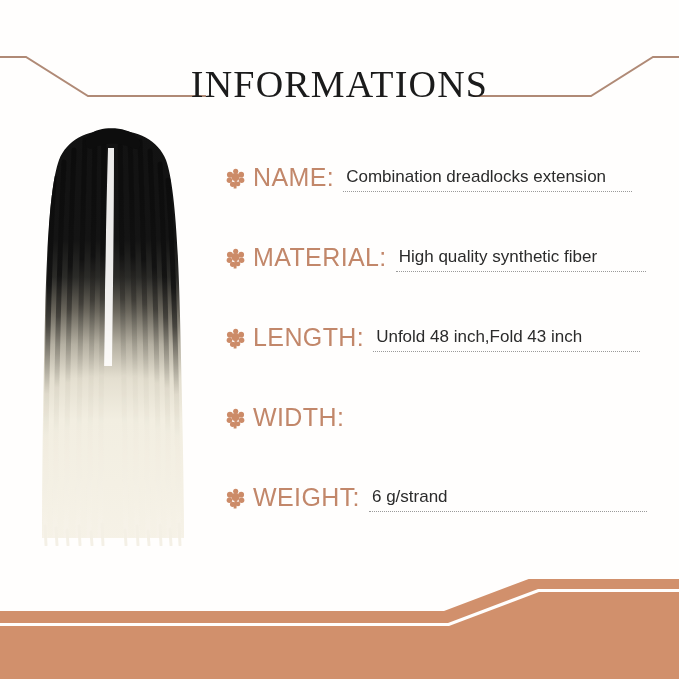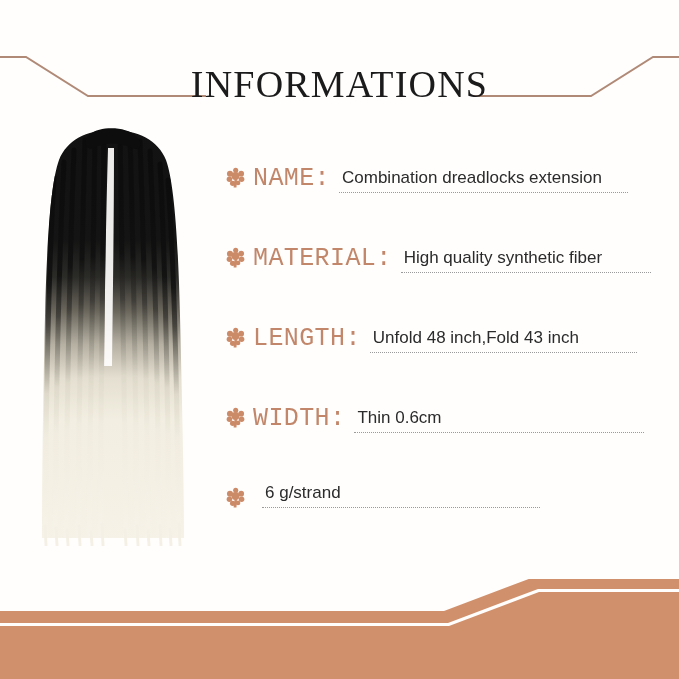--- a/index.html
+++ b/index.html
@@ -70,21 +70,21 @@
   .flower {
     display: inline-block;
     width: 19px;
     height: 22px;
     margin-right: 8px;
     flex: 0 0 auto;
     position: relative;
     top: 4px;
   }
   .spec-label {
-    font-family: Liberation Mono, monospace;
+    font-family: Liberation Sans, sans-serif;
     font-size: 25px;
     color: #c2876a;
     letter-spacing: 0.4px;
   }
   .spec-value-wrap {
     position: relative;
     flex: 1 1 auto;
     margin-left: 9px;
     align-self: flex-end;
   }
@@ -295,44 +295,41 @@
               <circle cx="3.6" cy="12.4" r="2.9"></circle>
               <circle cx="16.4" cy="12.2" r="2.9"></circle>
               <circle cx="10.2" cy="2.8" r="2.7"></circle>
               <circle cx="7.0" cy="16.6" r="2.8"></circle>
               <circle cx="12.6" cy="16.2" r="2.5"></circle>
               <path d="M9 12 L8 21 L11 21 L11.6 12 Z"></path>
             </g>
           </svg>
         </span>
         <span class="spec-label">WIDTH:</span>
-        <span class="spec-value-wrap">
-          <span class="spec-value">Thin 0.6cm</span>
-          <span class="dotline"></span>
-        </span>
       </div>
     </div>
 
     <div class="spec-row row-4">
       <div class="spec-head">
         <span class="flower">
           <svg viewBox="0 0 20 22" width="19" height="22">
             <g fill="#cc8b68">
               <circle cx="10" cy="9" r="4.2"></circle>
               <circle cx="4.2" cy="6.6" r="3.2"></circle>
               <circle cx="16.0" cy="6.4" r="3.0"></circle>
               <circle cx="3.6" cy="12.4" r="2.9"></circle>
               <circle cx="16.4" cy="12.2" r="2.9"></circle>
               <circle cx="10.2" cy="2.8" r="2.7"></circle>
               <circle cx="7.0" cy="16.6" r="2.8"></circle>
               <circle cx="12.6" cy="16.2" r="2.5"></circle>
               <path d="M9 12 L8 21 L11 21 L11.6 12 Z"></path>
             </g>
           </svg>
         </span>
+        <span class="spec-label">WEIGHT:</span>
         <span class="spec-value-wrap">
           <span class="spec-value">6 g/strand</span>
           <span class="dotline"></span>
         </span>
       </div>
     </div>
 
   </div>
 
   <svg class="deco-bottom" viewBox="0 0 679 100" width="679" height="100">

